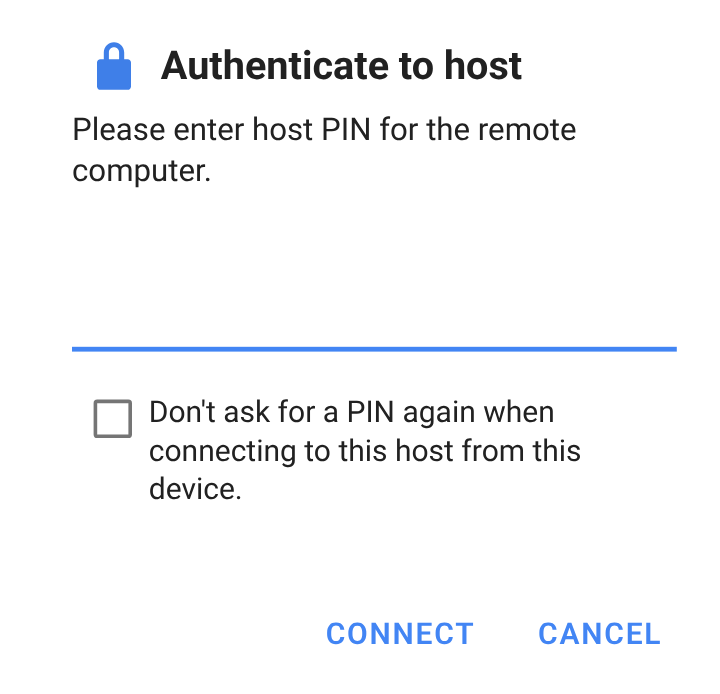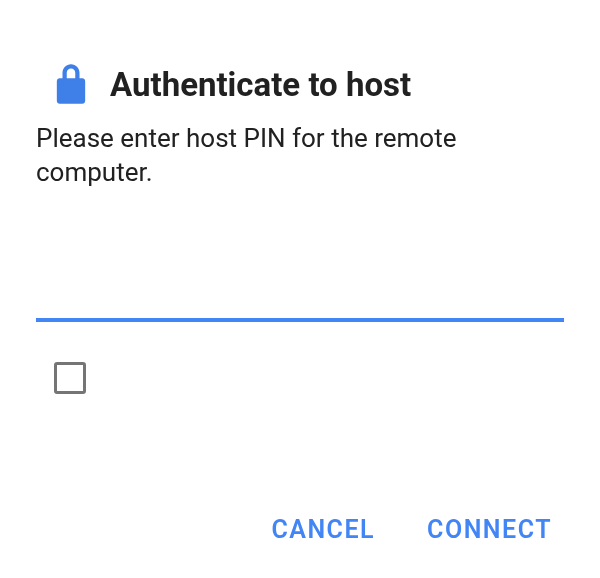--- a/index.html
+++ b/index.html
@@ -9,24 +9,25 @@
     }
     body {
       font-family: Roboto, "Helvetica Neue", Arial, sans-serif;
       background: #ffffff;
       width: 600px;
       height: 578px;
       overflow: hidden;
       color: #212121;
     }
     .dialog {
-      padding: 64px 36px 20px 36px;
+      padding: 35px 36px 20px 36px;
       display: flex;
       flex-direction: column;
       height: 100%;
+      margin-left: 24px;
     }
     .header {
       display: flex;
       align-items: center;
       gap: 22px;
       margin-bottom: 18px;
       padding-left: 18px;
     }
     .lock-icon {
       width: 34px;
@@ -115,20 +116,21 @@
     </span>
     <h1 class="title">Authenticate to host</h1>
   </div>
 
   <p class="subtitle">Please enter host PIN for the remote computer.</p>
 
   <input type="password" class="pin-input" value="" style="">
 
   <div class="checkbox-row">
     <div class="checkbox"></div>
+    <span class="checkbox-label">Don't ask for a PIN again when connecting to this host from this device.</span>
   </div>
 
   <div class="actions">
+    <button class="btn">CONNECT</button>
     <button class="btn">CANCEL</button>
-    <button class="btn">CONNECT</button>
   </div>
 
 </div>
 
 </body></html>

